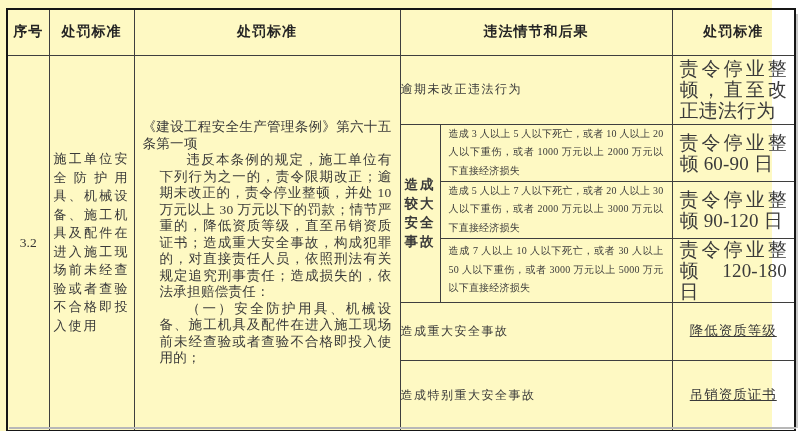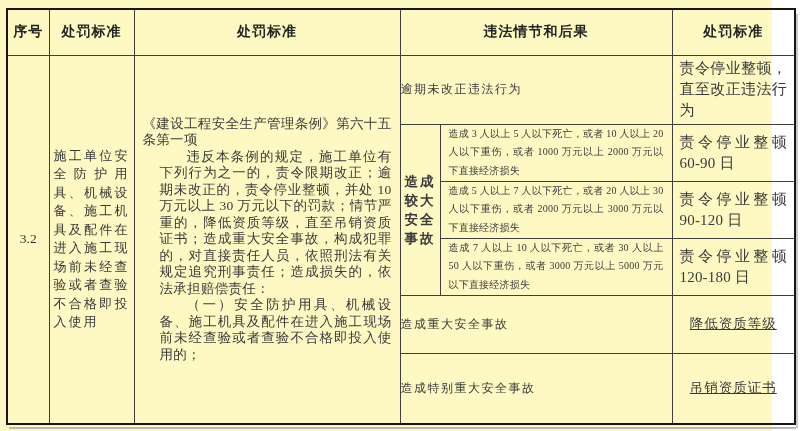--- a/index.html
+++ b/index.html
@@ -87,21 +87,21 @@
   .sub-situation-cell {
     padding: 0 8px;
     text-align: justify;
     font-size: 10px;
     line-height: 18.5px;
     letter-spacing: 0.2px;
   }
   .penalty-justify {
     padding: 0 7px;
     text-align: justify;
-    font-size: 15px;
+    font-size: 19px;
     line-height: 21px;
     letter-spacing: 0.2px;
   }
   .penalty-center {
     text-align: center;
     font-size: 13.5px;
     letter-spacing: 1px;
     text-decoration: underline;
   }
   

